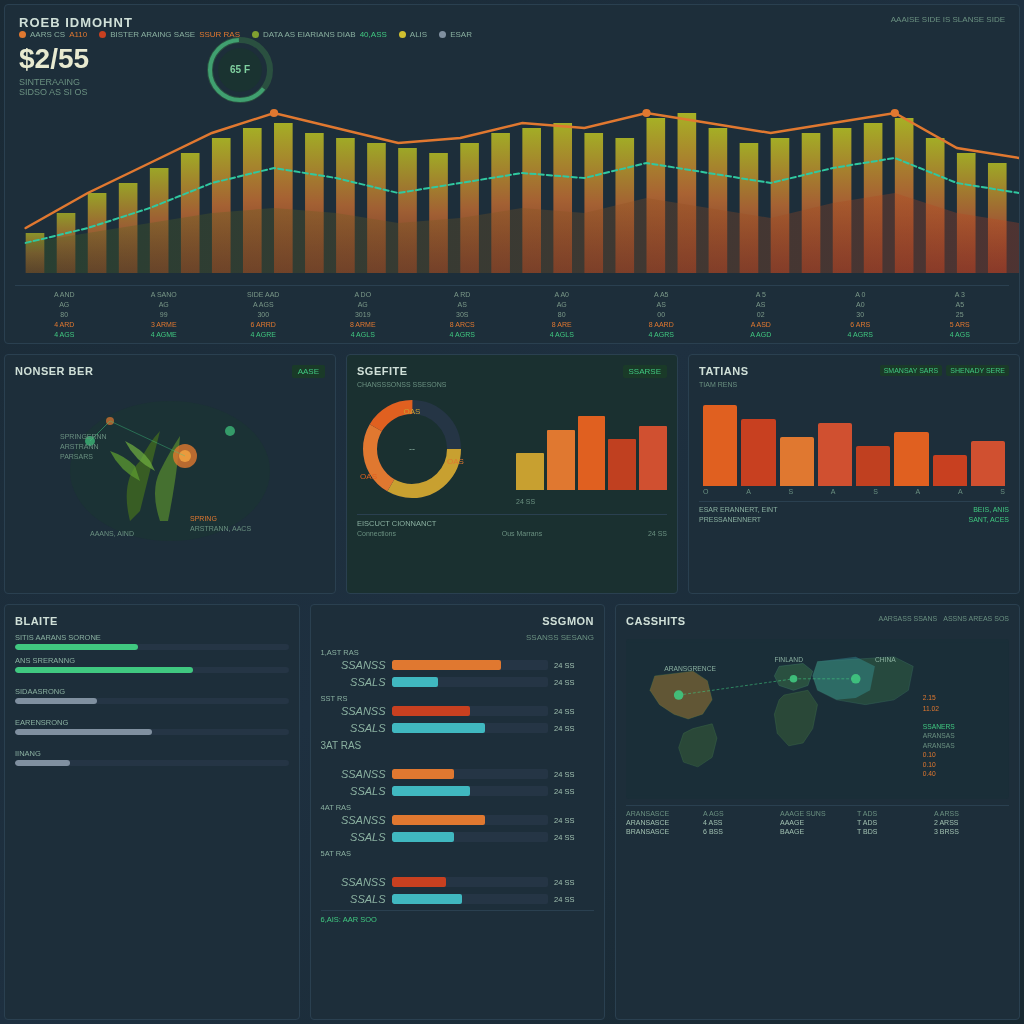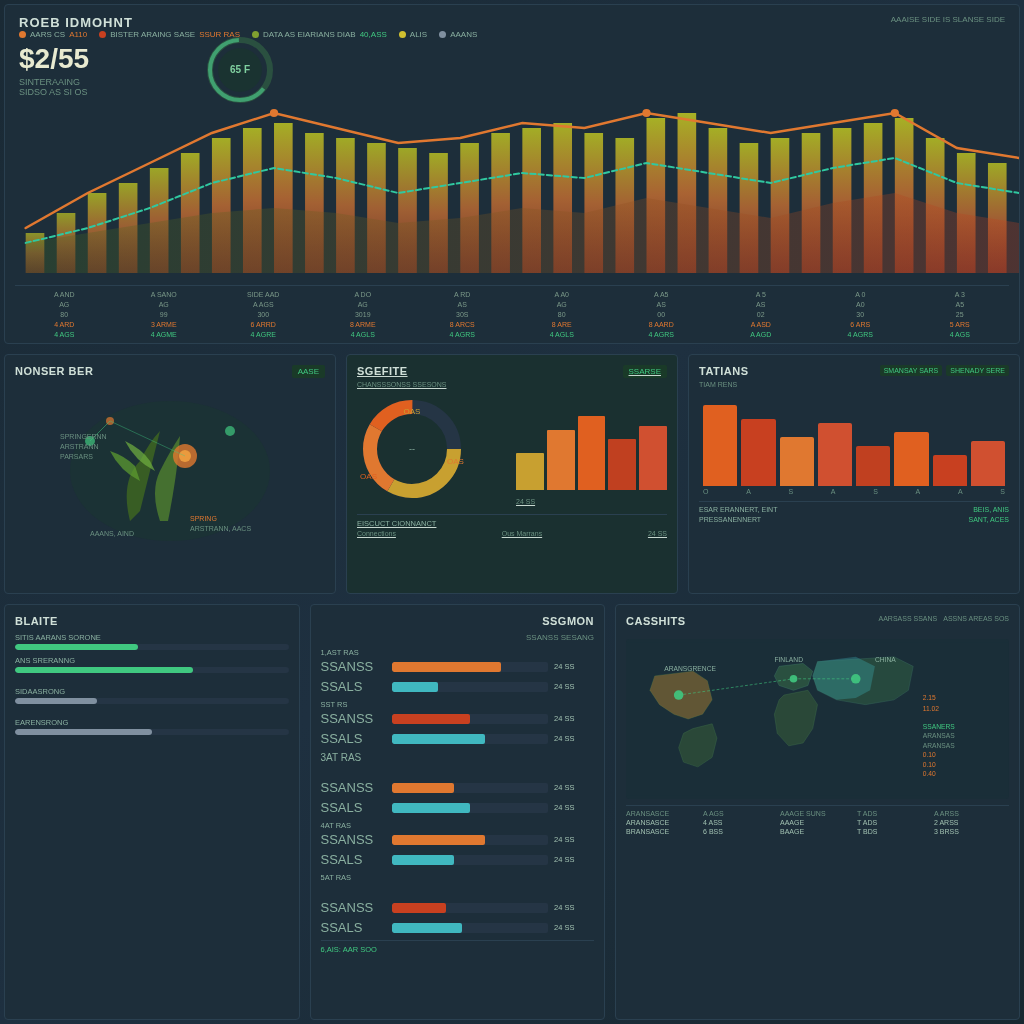--- a/index.html
+++ b/index.html
@@ -187,24 +187,26 @@
 
     
     .hbar-item {
       display: flex;
       align-items: center;
       margin-bottom: 5px;
       gap: 6px;
     }
 
     .hbar-label {
-      font-size: 13px;
+      font-size: 11px;
       color: #8ab0a0;
       width: 65px;
       flex-shrink: 0;
+      text-align: right;
+      font-style: italic;
     }
 
     .hbar-track {
       flex: 1;
       height: 10px;
       background: #253545;
       border-radius: 2px;
       overflow: hidden;
       position: relative;
     }
@@ -288,21 +290,21 @@
             <div class="legend-dot" style="background:#80a030;"></div>
             <span>DATA AS EIARIANS DIAB</span>
             <span style="color:#40c880;">40,ASS</span>
           </div>
           <div class="legend-item">
             <div class="legend-dot" style="background:#d0c030;"></div>
             <span>ALIS</span>
           </div>
           <div class="legend-item">
             <div class="legend-dot" style="background:#8090a0;"></div>
-            <span>AAANS</span>
+            <span>ESAR</span>
           </div>
         </div>
         <div class="big-value">$2/55</div>
         <div class="sub-value">SINTERAAING</div>
         <div class="sub-value">SIDSO AS SI OS</div>
       </div>
       <div style="font-size:8px;color:#6a9080;">AAAISE SIDE IS SLANSE SIDE</div>
     </div>
 
     <div class="gauge-circle">
@@ -463,21 +465,21 @@
           <text x="30" y="58" fill="#6a9080" font-size="7">SPRINGERNN</text>
           <text x="30" y="68" fill="#6a9080" font-size="7">ARSTRANN</text>
           <text x="30" y="78" fill="#6a9080" font-size="7">PARSARS</text>
           <text x="160" y="140" fill="#e07830" font-size="7">SPRING</text>
           <text x="160" y="150" fill="#6a9080" font-size="7">ARSTRANN, AACS</text>
           <text x="60" y="155" fill="#6a9080" font-size="7">AAANS, AIND</text>
         </svg>
       </div>
     </div>
 
-    <div class="mid-panel" style="background:#1a3030;text-decoration:underline;">
+    <div class="mid-panel" style="background:#1a3030;">
       <div class="mid-panel-header">
         <div>
           <div class="mid-panel-title">SGEFITE</div>
           <div style="font-size:7px;color:#6a9080;">CHANSSSONSS SSESONS</div>
         </div>
         <div style="font-size:8px;color:#40c880;background:#1a3a28;padding:2px 6px;border-radius:2px;">SSARSE</div>
       </div>
 
       <div style="display:flex;gap:8px;margin-top:6px;">
         <div style="flex:1;">
@@ -584,20 +586,26 @@
           </div>
         </div>
         <div style="height:8px;"></div>
         <div class="progress-item">
           <div class="progress-label">EARENSRONG</div>
           <div class="progress-bar-bg">
             <div class="progress-bar-fill" style="width:50%;background:#8090a0;"></div>
           </div>
         </div>
         <div style="height:8px;"></div>
+        <div class="progress-item">
+          <div class="progress-label">IINANG</div>
+          <div class="progress-bar-bg">
+            <div class="progress-bar-fill" style="width:20%;background:#8090a0;"></div>
+          </div>
+        </div>
       </div>
     </div>
 
     <div class="bot-panel">
       <div style="display:flex;justify-content:space-between;align-items:flex-end;margin-bottom:6px;flex-direction:column;">
         <div class="bot-panel-title">SSGMON</div>
         <div style="font-size:8px;color:#6a9080;">SSANSS SESANG</div>
       </div>
       <div>
 

